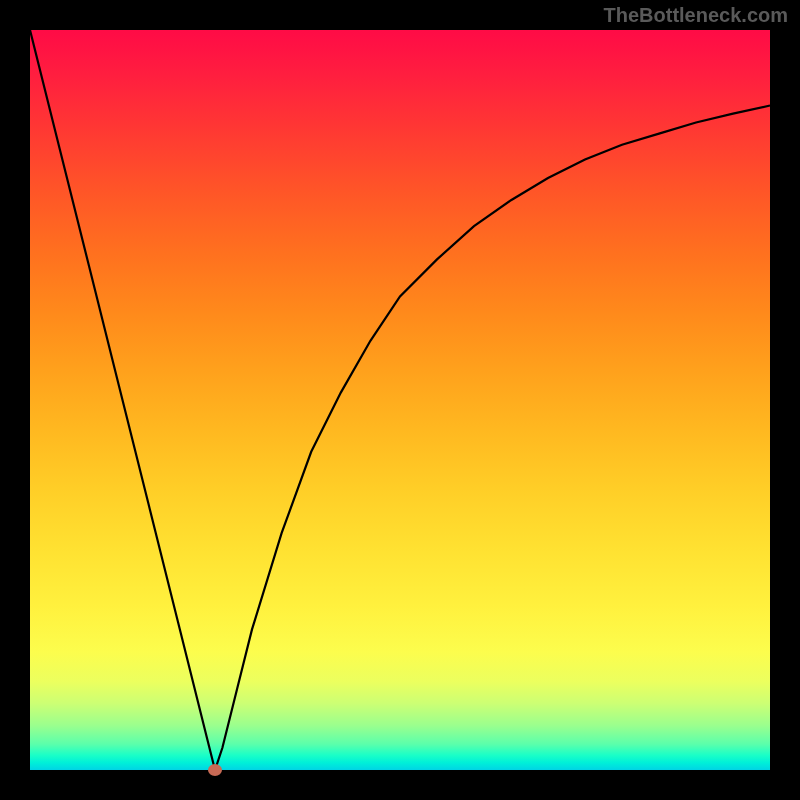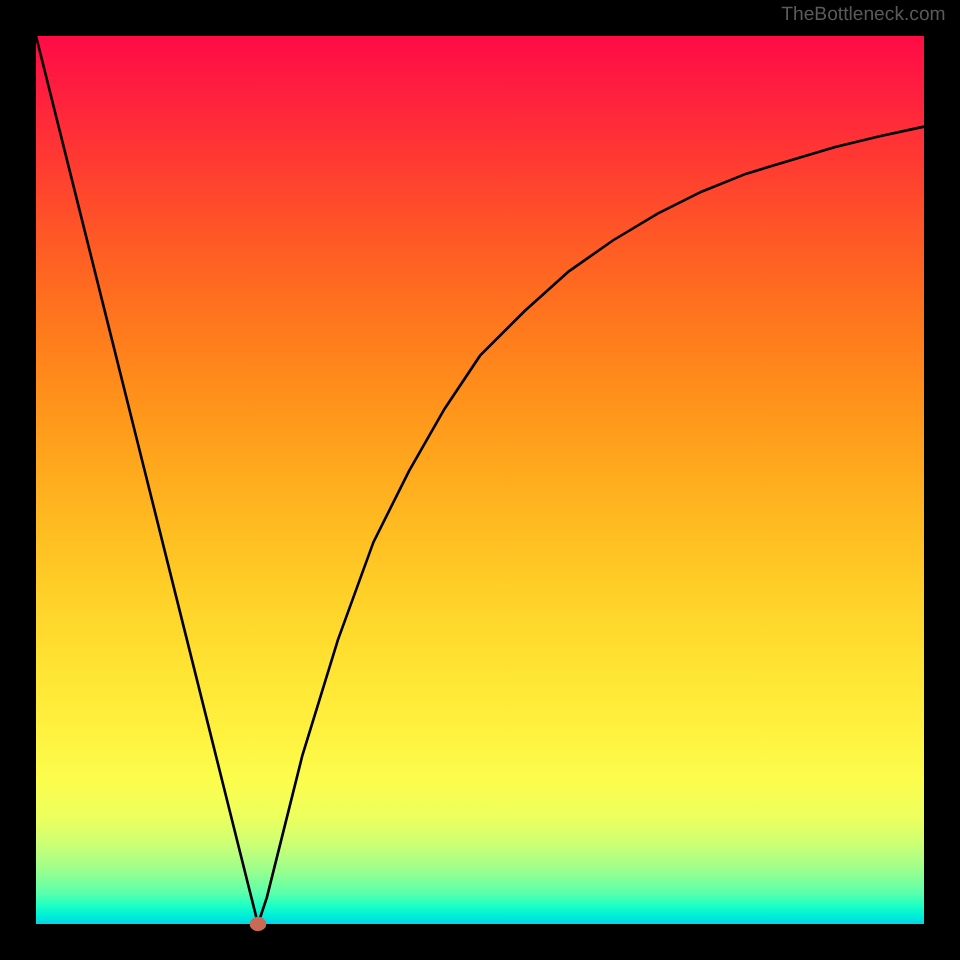--- a/index.html
+++ b/index.html
@@ -9,22 +9,22 @@
     height: 800px;
     background: #000;
     position: relative;
     font-family: Arial, sans-serif;
   }
   .watermark {
     position: absolute;
     top: 4px;
     right: 12px;
     color: #5a5a5a;
-    font-size: 16px;
-    font-weight: 400;
+    font-size: 20px;
+    font-weight: 700;
     z-index: 10;
   }
   .plot-area {
     position: absolute;
     left: 30px;
     top: 30px;
     width: 740px;
     height: 740px;
     background: linear-gradient(to bottom,
       #ff0b46 0%,

